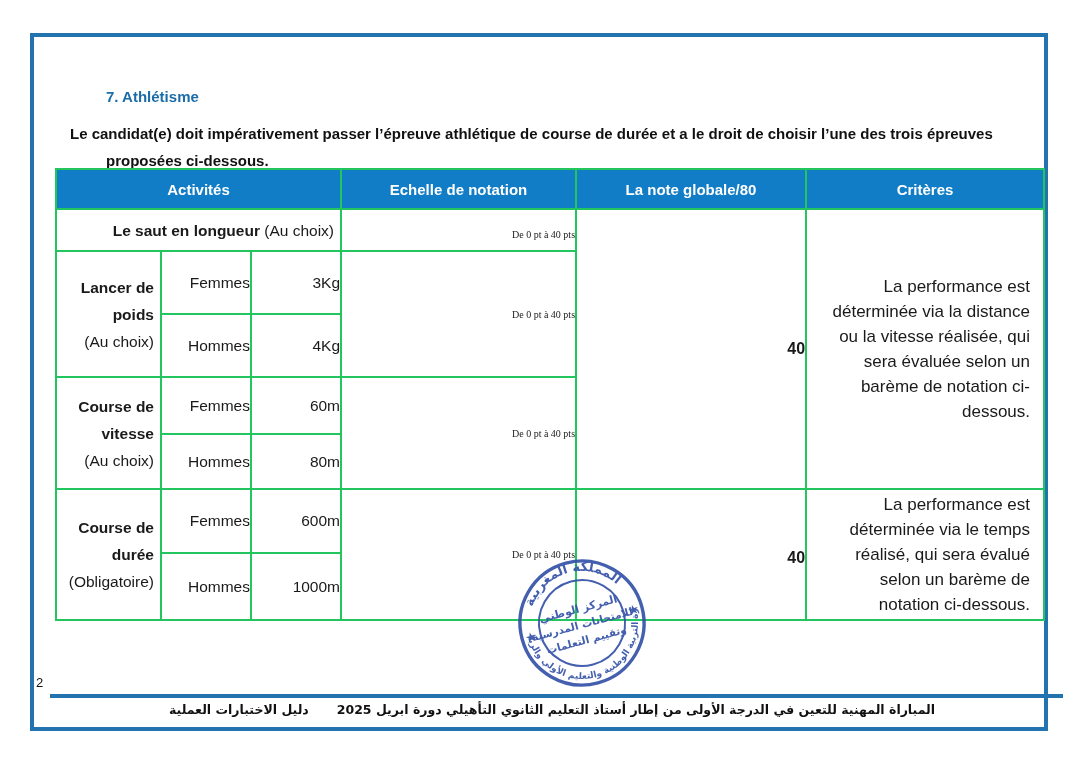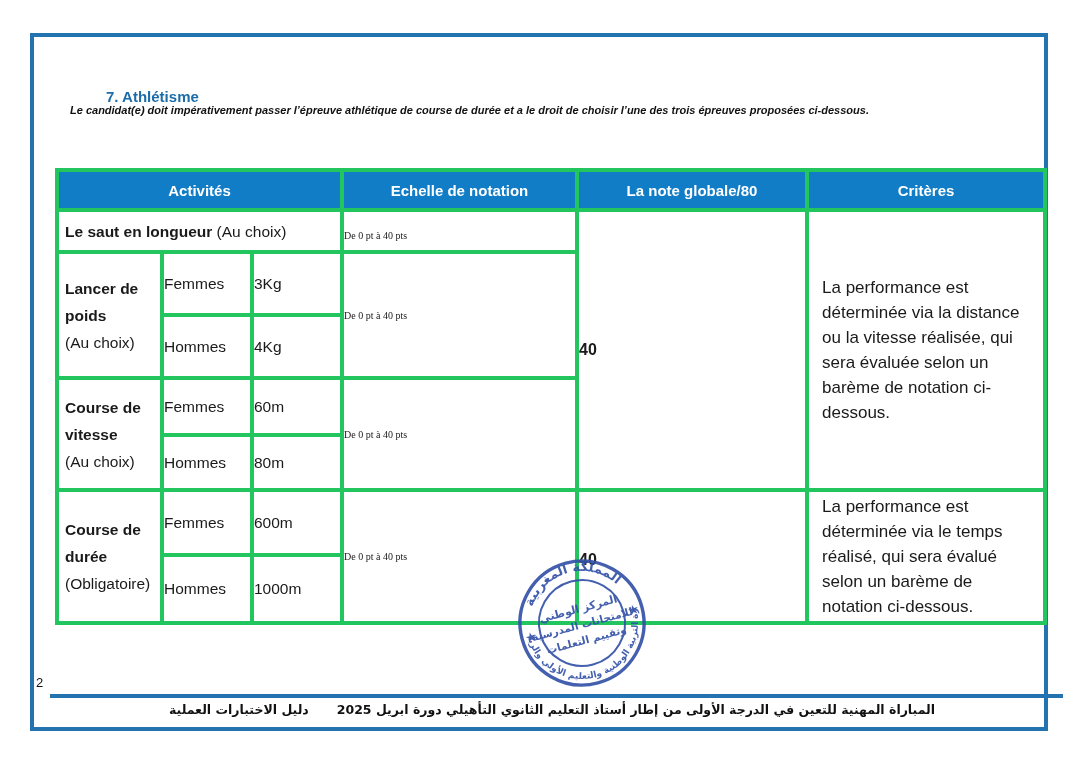--- a/index.html
+++ b/index.html
@@ -3,29 +3,29 @@
 <meta charset="utf-8">
 <style>
   * { margin:0; padding:0; box-sizing:border-box; }
   html,body { width:1080px; height:764px; background:#ffffff; font-family:"Liberation Sans","DejaVu Sans",sans-serif; color:#1a1a1a; }
   .page { position:relative; width:1080px; height:764px; background:#fff; overflow:hidden; }
 
   .page-border { position:absolute; left:30px; top:33px; width:1018px; height:698px; border:4px solid #2273b0; }
 
   .heading-main { position:absolute; left:78px; top:64px; font-size:15px; font-weight:bold; color:#1b6ca8; }
   .heading-sub  { position:absolute; left:106px; top:88px; font-size:15px; font-weight:bold; color:#1b6ca8; }
-  .intro { position:absolute; left:70px; top:97px; width:978px; font-size:11px; font-weight:bold; color:#111;
-           line-height:27px; padding-left:36px; text-indent:-36px;font-style:italic; }
+  .intro { position:absolute; left:70px; top:120px; width:978px; font-size:15px; font-weight:bold; color:#111;
+           line-height:27px; padding-left:36px; text-indent:-36px; }
 
   table.eval { position:absolute; left:55px; top:168px; width:988px; border-collapse:collapse; table-layout:fixed;
                font-size:15.5px; }
-  table.eval, table.eval td, table.eval th { border:4px solid #22c55e; }
+  table.eval, table.eval td, table.eval th { border:2px solid #22c55e; }
   table.eval { border:2px solid #111; }
   table.eval th { background:#127dc7; color:#ffffff; font-weight:bold; font-size:15px; height:40px; }
-  table.eval td { text-align:left; vertical-align:middle; background:#fff; }
+  table.eval td { text-align:right; vertical-align:middle; background:#fff; }
   td.activity { background:#dce6f2; line-height:27px; padding:2px 6px; }
   td.activity .act-name { font-weight:bold; }
   td.activity.single .act-name { display:inline; }
   td.activity.single .act-mode { display:inline; font-weight:normal; }
   td.activity.multi .act-name { display:block; }
   td.activity.multi .act-mode { display:block; font-weight:normal; }
   td.scale { font-size:10px;font-family:Liberation Serif, serif; }
   td.scale-top { vertical-align:top; padding-top:8px; }
   td.note { font-weight:bold; font-size:16px; }
   td.note-top { vertical-align:top; padding-top:7px; }

